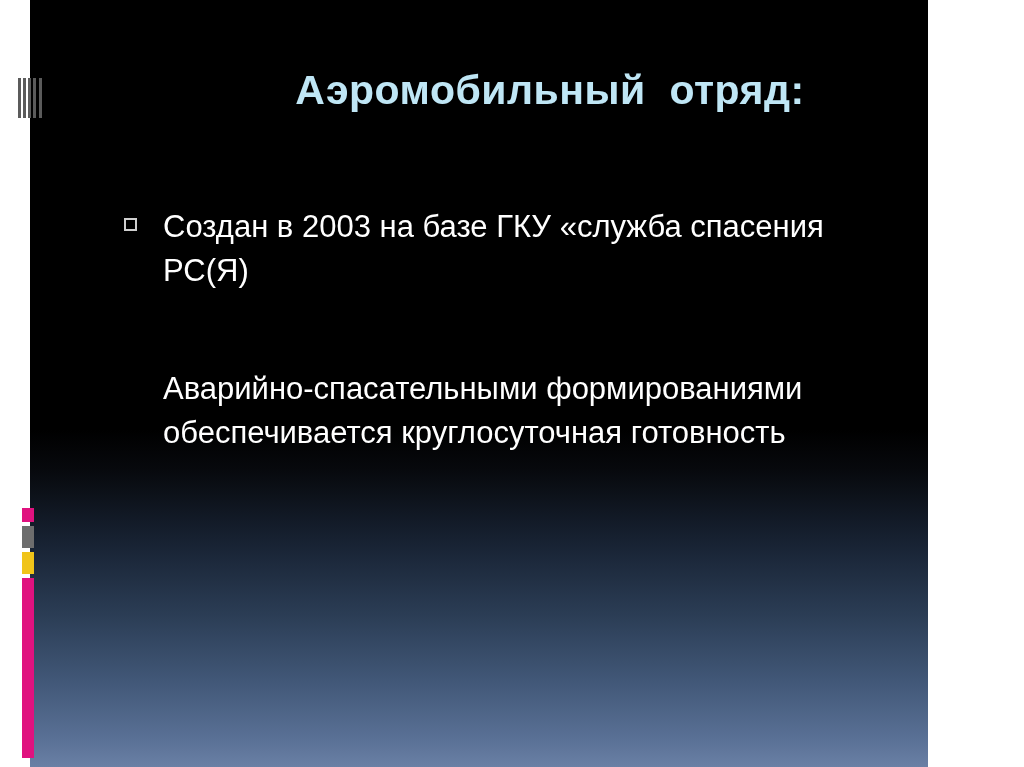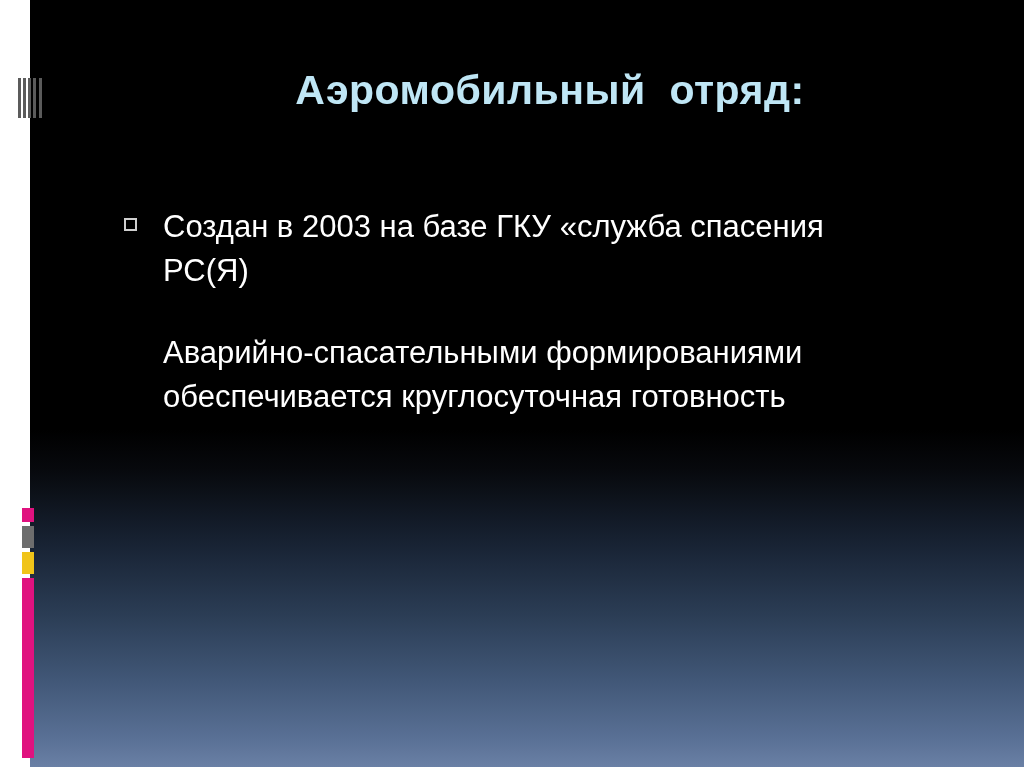--- a/index.html
+++ b/index.html
@@ -2,21 +2,21 @@
 <html><head>
 <meta charset="utf-8">
 <style>
   html, body {
     margin: 0;
     padding: 0;
     background: #ffffff;
   }
   #slide {
     position: relative;
-    width: 1024px;
+    width: 928px;
     height: 767px;
     overflow: hidden;
     background: #0c4a6e;
     font-family: "Liberation Sans", sans-serif;
   }
   
   #slide-bg {
     position: absolute;
     left: 0;
     top: 0;
@@ -112,20 +112,21 @@
     font-size: 31px;
     line-height: 1.42;
     white-space: pre-wrap;
   }
   .para-block {
     margin-left: 39px;
     color: #ffffff;
     font-size: 31px;
     line-height: 1.42;
     white-space: pre-wrap;
+    margin-top: 36px;
   }
   .spacer {
     height: 38px;
   }
 </style>
 </head>
 <body>
 
 <div id="slide">
 

